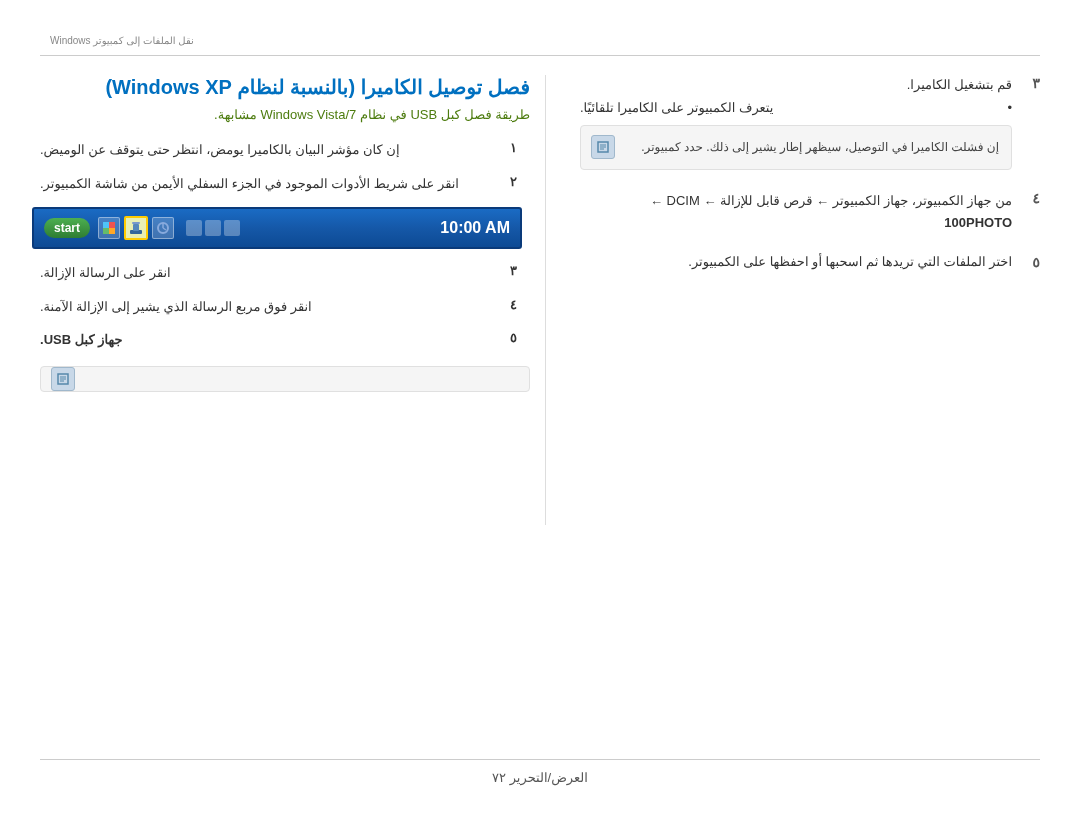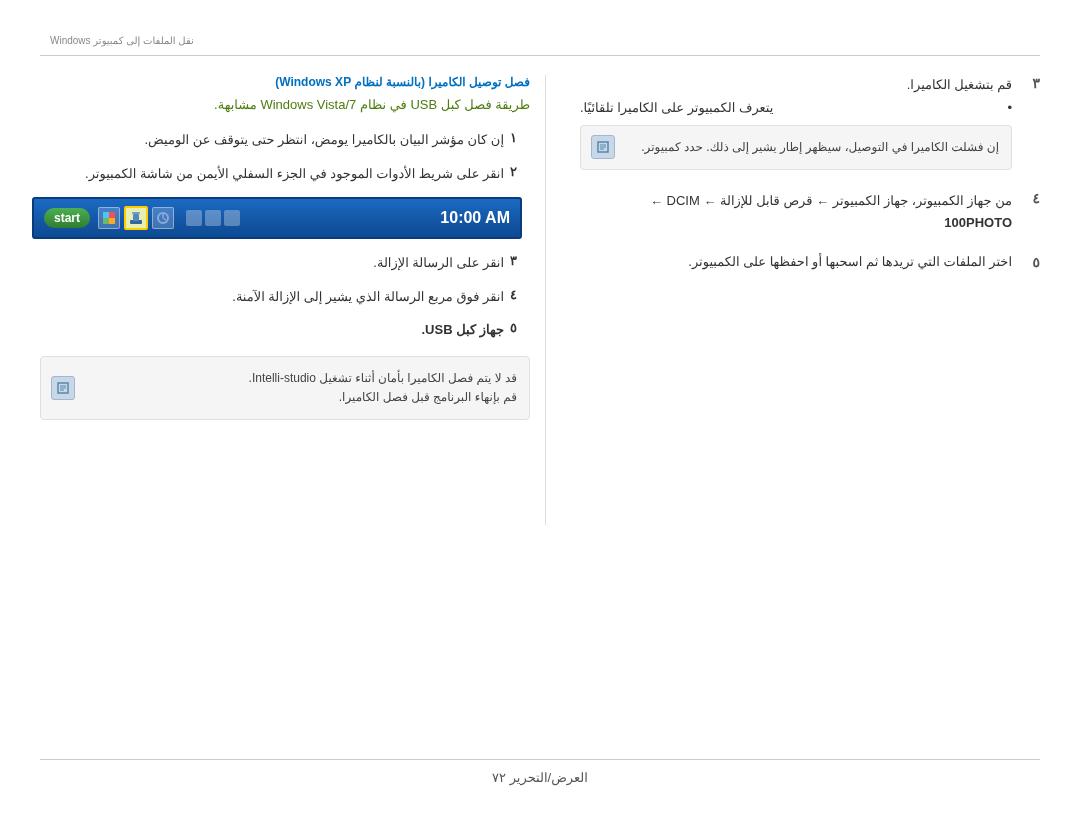--- a/index.html
+++ b/index.html
@@ -44,21 +44,21 @@
     .left-column {
       position: absolute;
       top: 75px;
       left: 40px;
       width: 490px;
       direction: rtl;
     }
 
     .section-title {
       color: #0070c0;
-      font-size: 12px;
+      font-size: 20px;
       font-weight: bold;
       text-align: right;
       margin-bottom: 8px;
     }
 
     .section-subtitle {
       font-size: 13px;
       color: #4d7c0f;
       text-align: right;
       margin-bottom: 18px;
@@ -77,21 +77,21 @@
       color: #333;
       min-width: 20px;
       text-align: left;
       margin-left: 6px;
       font-weight: bold;
     }
 
     .step-text {
       font-size: 13px;
       color: #333;
-      text-align: right;
+      text-align: left;
       flex: 1;
       line-height: 1.5;
     }
 
     
     .taskbar-image {
       background: linear-gradient(to bottom, #1a6bc4 0%, #1558a8 50%, #0d4a94 100%);
       border: 2px solid #0a3a7a;
       border-radius: 3px;
       margin: 10px 8px 14px 0;
@@ -390,24 +390,20 @@
     </div>
 
     <div class="note-box">
       <div class="note-icon">
         <svg width="14" height="14" viewBox="0 0 14 14">
             <path d="M2 2 h10 v10 h-10 z" fill="none" stroke="#5588aa" stroke-width="1.5"></path>
             <line x1="4" y1="5" x2="10" y2="5" stroke="#5588aa" stroke-width="1"></line>
             <line x1="4" y1="7" x2="10" y2="7" stroke="#5588aa" stroke-width="1"></line>
             <line x1="4" y1="9" x2="8" y2="9" stroke="#5588aa" stroke-width="1"></line>
           </svg>
-      </div>
-      <div class="note-text">
-        <span>قد لا يتم فصل الكاميرا بأمان أثناء تشغيل Intelli-studio.</span><br>
-        <span>قم بإنهاء البرنامج قبل فصل الكاميرا.</span>
       </div>
     </div>
 
   </div>
 
   <div class="right-column">
 
     <div class="right-step">
       <span class="right-step-number">٣</span>
       <div class="right-step-content">

